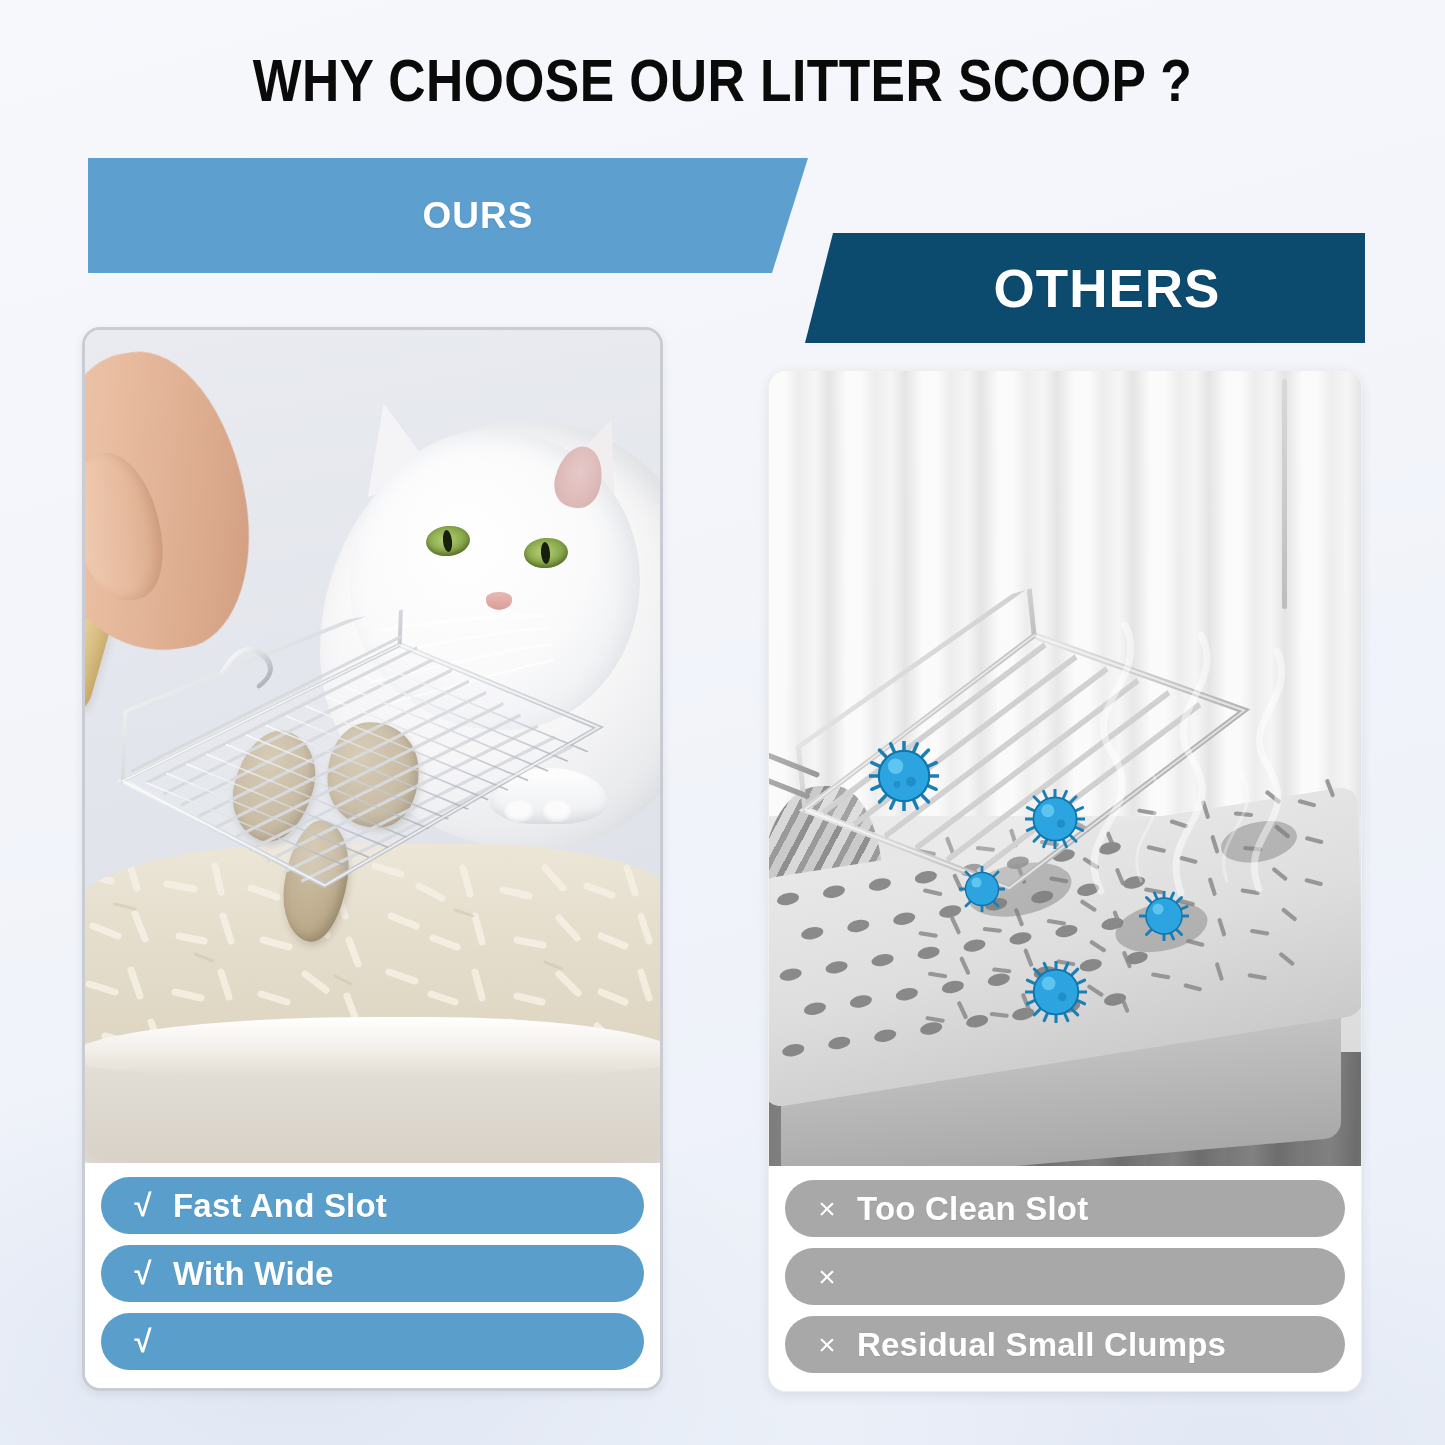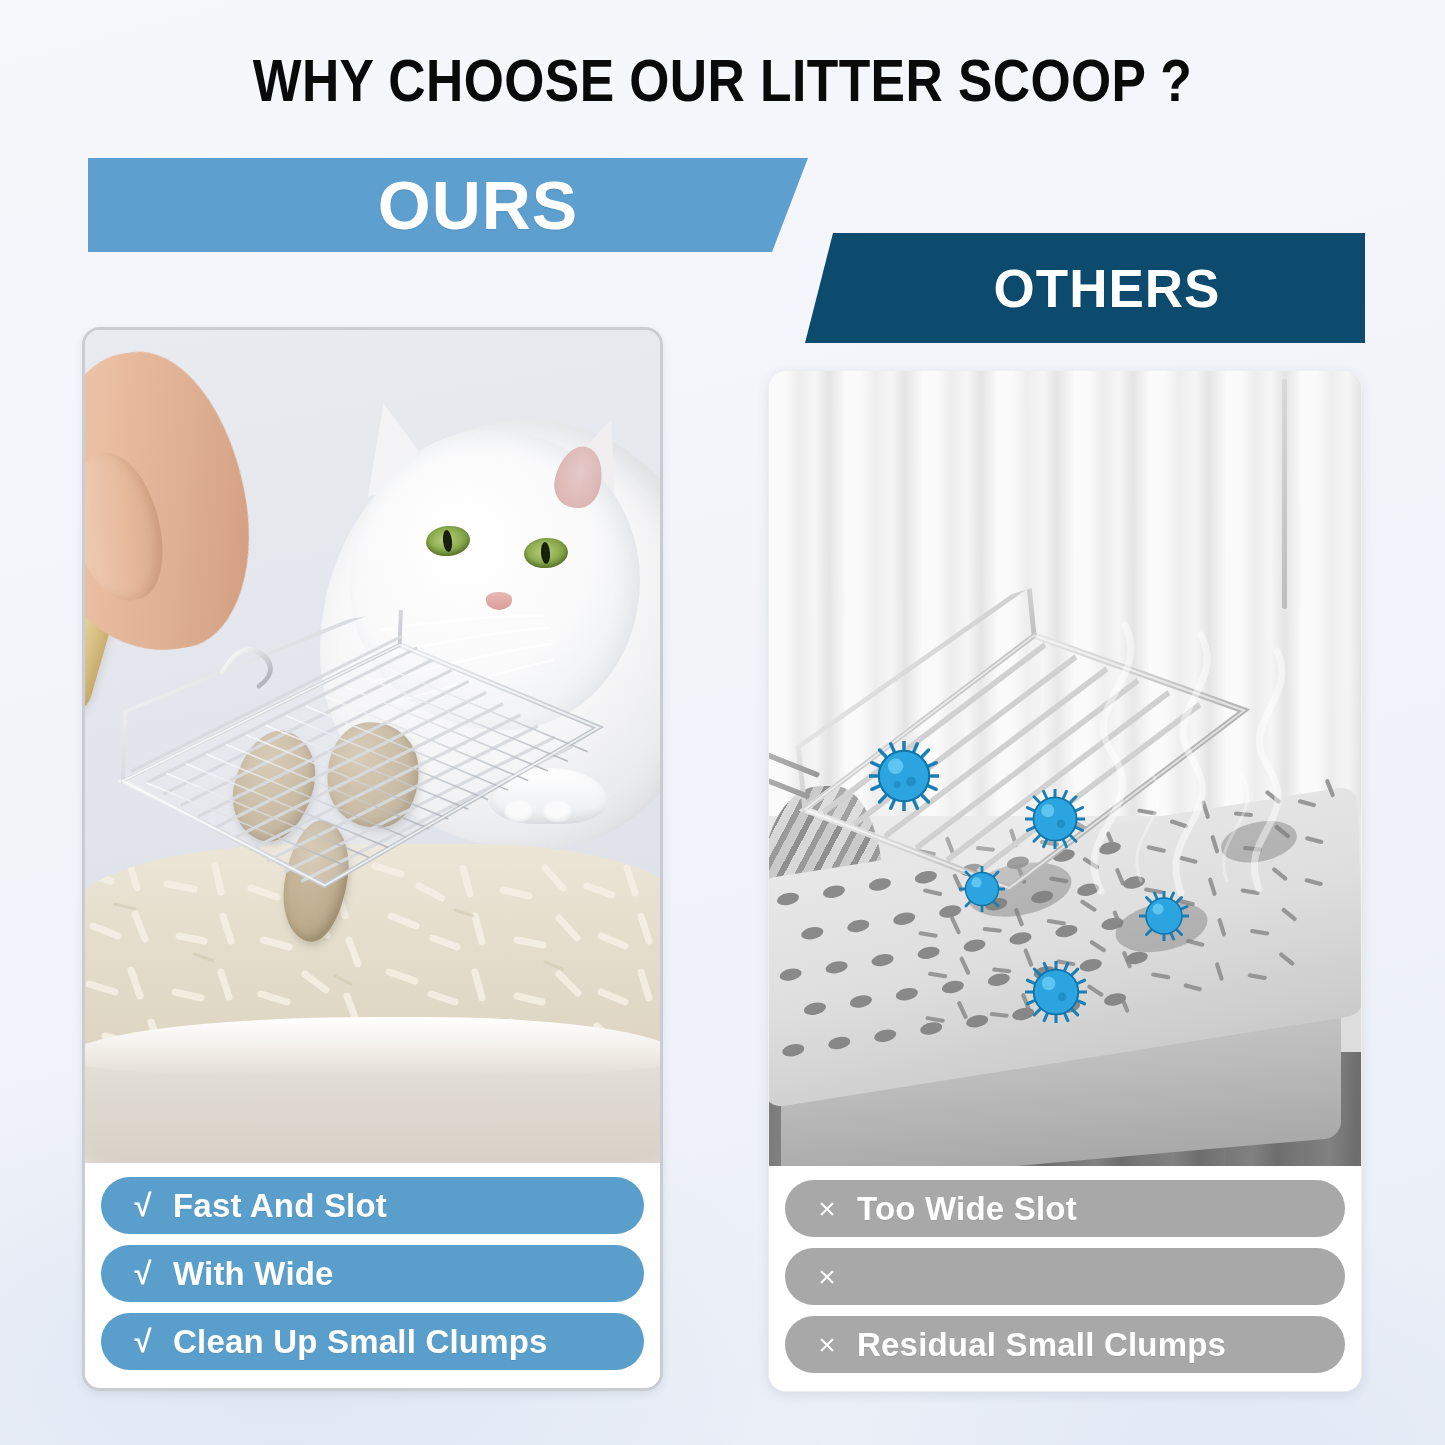--- a/index.html
+++ b/index.html
@@ -29,24 +29,24 @@
 
   
   .banner{
     position:absolute;
     display:flex;align-items:center;justify-content:center;
     color:#ffffff;
     font-weight:bold;
     white-space:nowrap;
   }
   .banner-ours{
-    left:88px;top:158px;width:720px;height:94px;
+    left:88px;top:158px;width:720px;height:115px;
     background:#5da0d0;
     clip-path:polygon(0 0, 100% 0, 95% 100%, 0 100%);
-    font-size:68px;
+    font-size:37px;
     letter-spacing:1px;
     text-shadow:0 1px 2px rgba(0,0,0,.10);
   }
   .banner-ours .banner-label{ transform:translateX(30px); }
   .banner-others{
     left:805px;top:233px;width:560px;height:110px;
     background:#0c4a6e;
     clip-path:polygon(5% 0, 100% 0, 100% 100%, 0 100%);
     font-size:53px;
     letter-spacing:1px;
@@ -460,21 +460,20 @@
     <div class="pill pill-ok">
       <span class="mark">√</span>
       <span>Fast And Slot</span>
     </div>
     <div class="pill pill-ok">
       <span class="mark">√</span>
       <span>With Wide</span>
     </div>
     <div class="pill pill-ok">
       <span class="mark">√</span>
-      <span>Clean Up Small Clumps</span>
     </div>
   </div>
 </div>
 
 <div class="card card-others">
 
   <div class="photo photo-others">
     <div class="bg-others"></div>
     <div class="curtain"></div>
     <div class="curtain-rod"></div>
@@ -765,21 +764,21 @@
         <circle cx="50" cy="50" r="36" fill="none" stroke="#0f74ab" stroke-width="3"></circle>
         <circle cx="38" cy="36" r="11" fill="#6fd0f5" opacity="0.75"></circle>
         <circle cx="60" cy="58" r="7" fill="#1d86bd" opacity="0.7"></circle>
       </svg>
     </div>
   </div>
 
   <div class="features">
     <div class="pill pill-no">
       <span class="mark mark-x">×</span>
-      <span>Too Wide Slot</span>
+      <span>Too Clean Slot</span>
     </div>
     <div class="pill pill-no">
       <span class="mark mark-x">×</span>
     </div>
     <div class="pill pill-no">
       <span class="mark mark-x">×</span>
       <span>Residual Small Clumps</span>
     </div>
   </div>
 </div>

